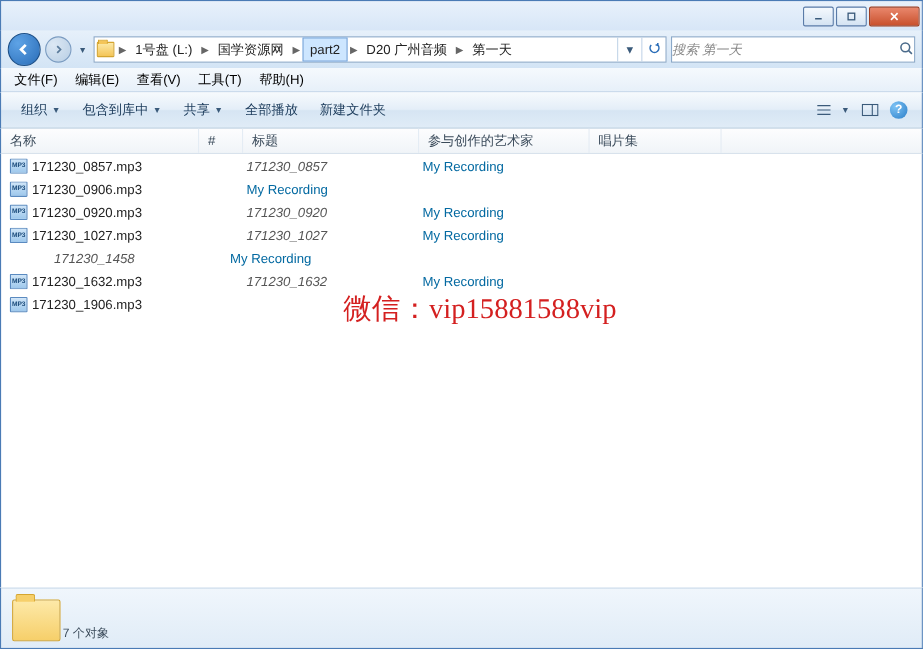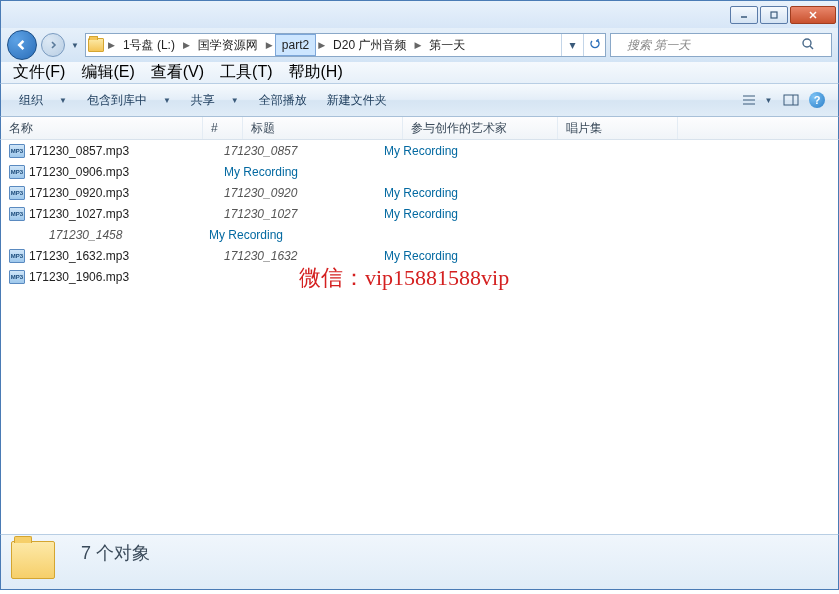--- a/index.html
+++ b/index.html
@@ -19,59 +19,59 @@
 .nav-drop { width:12px; font-size:8px; color:#3a5a7a; text-align:center; }
 .addressbar { flex:1; height:24px; background:#fff; border:1px solid #8aa8c8; display:flex; align-items:center; font-size:12px; }
 .addr-icon { width:20px; display:flex; align-items:center; justify-content:center; }
 .folder-ico { width:16px; height:14px; background:linear-gradient(#fce9a6,#f4c558); border:1px solid #d4a530; border-radius:1px; position:relative; }
 .folder-ico::before { content:""; position:absolute; top:-3px; left:0; width:7px; height:3px; background:#f4c558; border:1px solid #d4a530; border-bottom:none; border-radius:1px 1px 0 0; }
 .crumb { padding:0 6px; height:100%; display:flex; align-items:center; color:#222; cursor:default; white-space:nowrap; }
 .crumb.sel { background:#cde6ff; border:1px solid #7da7d9; }
 .crumb-sep { color:#666; font-size:9px; padding:0 2px; }
 .addr-tail { margin-left:auto; display:flex; align-items:center; }
 .addr-btn { width:22px; height:22px; display:flex; align-items:center; justify-content:center; color:#3a5a7a; border-left:1px solid #c3d5e8; }
-.searchbox { width:222px; height:24px; background:#fff; border:1px solid #8aa8c8; display:flex; align-items:center; padding:0 16px; font-size:12px; color:#888; font-style:italic; }
+.searchbox { width:222px; height:24px; background:#fff; border:1px solid #8aa8c8; display:flex; align-items:center; padding:0 0; font-size:12px; color:#888; font-style:italic; }
 .searchbox .mag { margin-left:auto; color:#4a6a8a; font-style:normal; }
 
 
-.menubar { height:22px; background:linear-gradient(#f5f9fd,#e7f0f9); border-left:1px solid #4a7bb5; border-right:1px solid #4a7bb5; border-bottom:1px solid #b8cee4; display:flex; align-items:center; padding:0 4px; font-size:16px; }
+.menubar { height:22px; background:linear-gradient(#f5f9fd,#e7f0f9); border-left:1px solid #4a7bb5; border-right:1px solid #4a7bb5; border-bottom:1px solid #b8cee4; display:flex; align-items:center; padding:0 4px; font-size:12px; }
 .menuitem { padding:2px 8px; cursor:default; }
 
 
 .toolbar { height:33px; background:linear-gradient(#f6fafd,#e4eef8 48%,#d6e5f3 52%,#e0ecf7); border-left:1px solid #4a7bb5; border-right:1px solid #4a7bb5; border-bottom:1px solid #a8c0d8; display:flex; align-items:center; padding:0 8px; font-size:12px; color:#1a3a5a; }
-.tb-item { padding:4px 10px; display:flex; align-items:center; gap:16px; cursor:default; }
+.tb-item { padding:4px 10px; display:flex; align-items:center; gap:4px; cursor:default; }
 .tb-drop { font-size:8px; color:#3a5a7a; }
 .tb-spacer { flex:1; }
 .tb-iconbtn { width:26px; height:24px; display:flex; align-items:center; justify-content:center; color:#3a5a7a; }
 .tb-iconbtn.split { width:42px; justify-content:space-around; border:1px solid transparent; }
 .help-ico { width:16px; height:16px; border-radius:50%; background:radial-gradient(circle at 30% 30%,#7ec3f5,#2a7ec8); color:#fff; font-size:11px; font-weight:bold; display:flex; align-items:center; justify-content:center; }
 
 
 .colhead { height:23px; background:linear-gradient(#fdfdfe,#f0f4f8); border-left:1px solid #4a7bb5; border-right:1px solid #4a7bb5; border-bottom:1px solid #d8e2ec; display:flex; font-size:12px; color:#3a4a5a; }
 .colhead > div { padding:3px 8px; border-right:1px solid #e4ecf4; display:flex; align-items:center; }
 
 
 .filearea { height:394px; background:#fff; border-left:1px solid #4a7bb5; border-right:1px solid #4a7bb5; overflow:hidden; position:relative; }
 .filerow { height:21px; display:flex; align-items:center; font-size:12px; color:#222; }
 .cell { padding:0 8px; overflow:hidden; text-overflow:ellipsis; white-space:nowrap; }
 .c-name { width:175px; display:flex; align-items:center; gap:4px; }
 .c-num { width:40px; }
 .c-title { width:160px; color:#555;font-style:italic; }
 .c-artist { width:155px; color:#0369a1; }
 .c-album { width:120px; }
 .mp3-ico { width:16px; height:14px; background:linear-gradient(#cfe5f8,#9ec8ec); border:1px solid #5a8ac0; border-radius:1px; font-size:6px; color:#1a4a7a; font-weight:bold; display:flex; align-items:center; justify-content:center; }
-.watermark { position:absolute; top:123px; left:292px; font-size:22px; color:#d42020; font-family:"SimSun","Microsoft YaHei"; background:rgba(255,255,255,0.75); padding:0 6px; }
-
-
-.statusbar { height:56px; background:linear-gradient(#f0f6fc,#e0ecf7); border:1px solid #4a7bb5; border-top:1px solid #b8cee4; display:flex; align-items:flex-start; padding:6px 10px; font-size:18px; color:#3a4a5a; gap:26px; }
+.watermark { position:absolute; top:123px; left:305px; font-size:26px; color:#d42020; font-family:"SimSun","Microsoft YaHei"; background:rgba(255,255,255,0.75); padding:0 6px; }
+
+
+.statusbar { height:56px; background:linear-gradient(#f0f6fc,#e0ecf7); border:1px solid #4a7bb5; border-top:1px solid #b8cee4; display:flex; align-items:flex-end; padding:6px 10px; font-size:11px; color:#3a4a5a; gap:2px; }
 .big-folder { width:44px; height:38px; background:linear-gradient(#fde9a8,#f6cf6a); border:1px solid #d4a530; border-radius:2px; position:relative; }
 .big-folder::before { content:""; position:absolute; top:-6px; left:2px; width:16px; height:6px; background:#f6cf6a; border:1px solid #d4a530; border-bottom:none; border-radius:2px 2px 0 0; }
 
 
-.w-name{width:202px}.w-num{width:40px}.w-title{width:160px}.w-artist{width:155px}.w-album{width:120px}
+.w-name{width:180px}.w-num{width:40px}.w-title{width:160px}.w-artist{width:155px}.w-album{width:120px}
 </style>
 </head>
 <body>
 
 <div class="titlebar">
   <div class="win-btns">
     <div class="win-btn">
         <svg viewBox="0 0 10 10">
           <line x1="2" y1="7" x2="8" y2="7" stroke="currentColor" stroke-width="1.5"></line>
         </svg>

